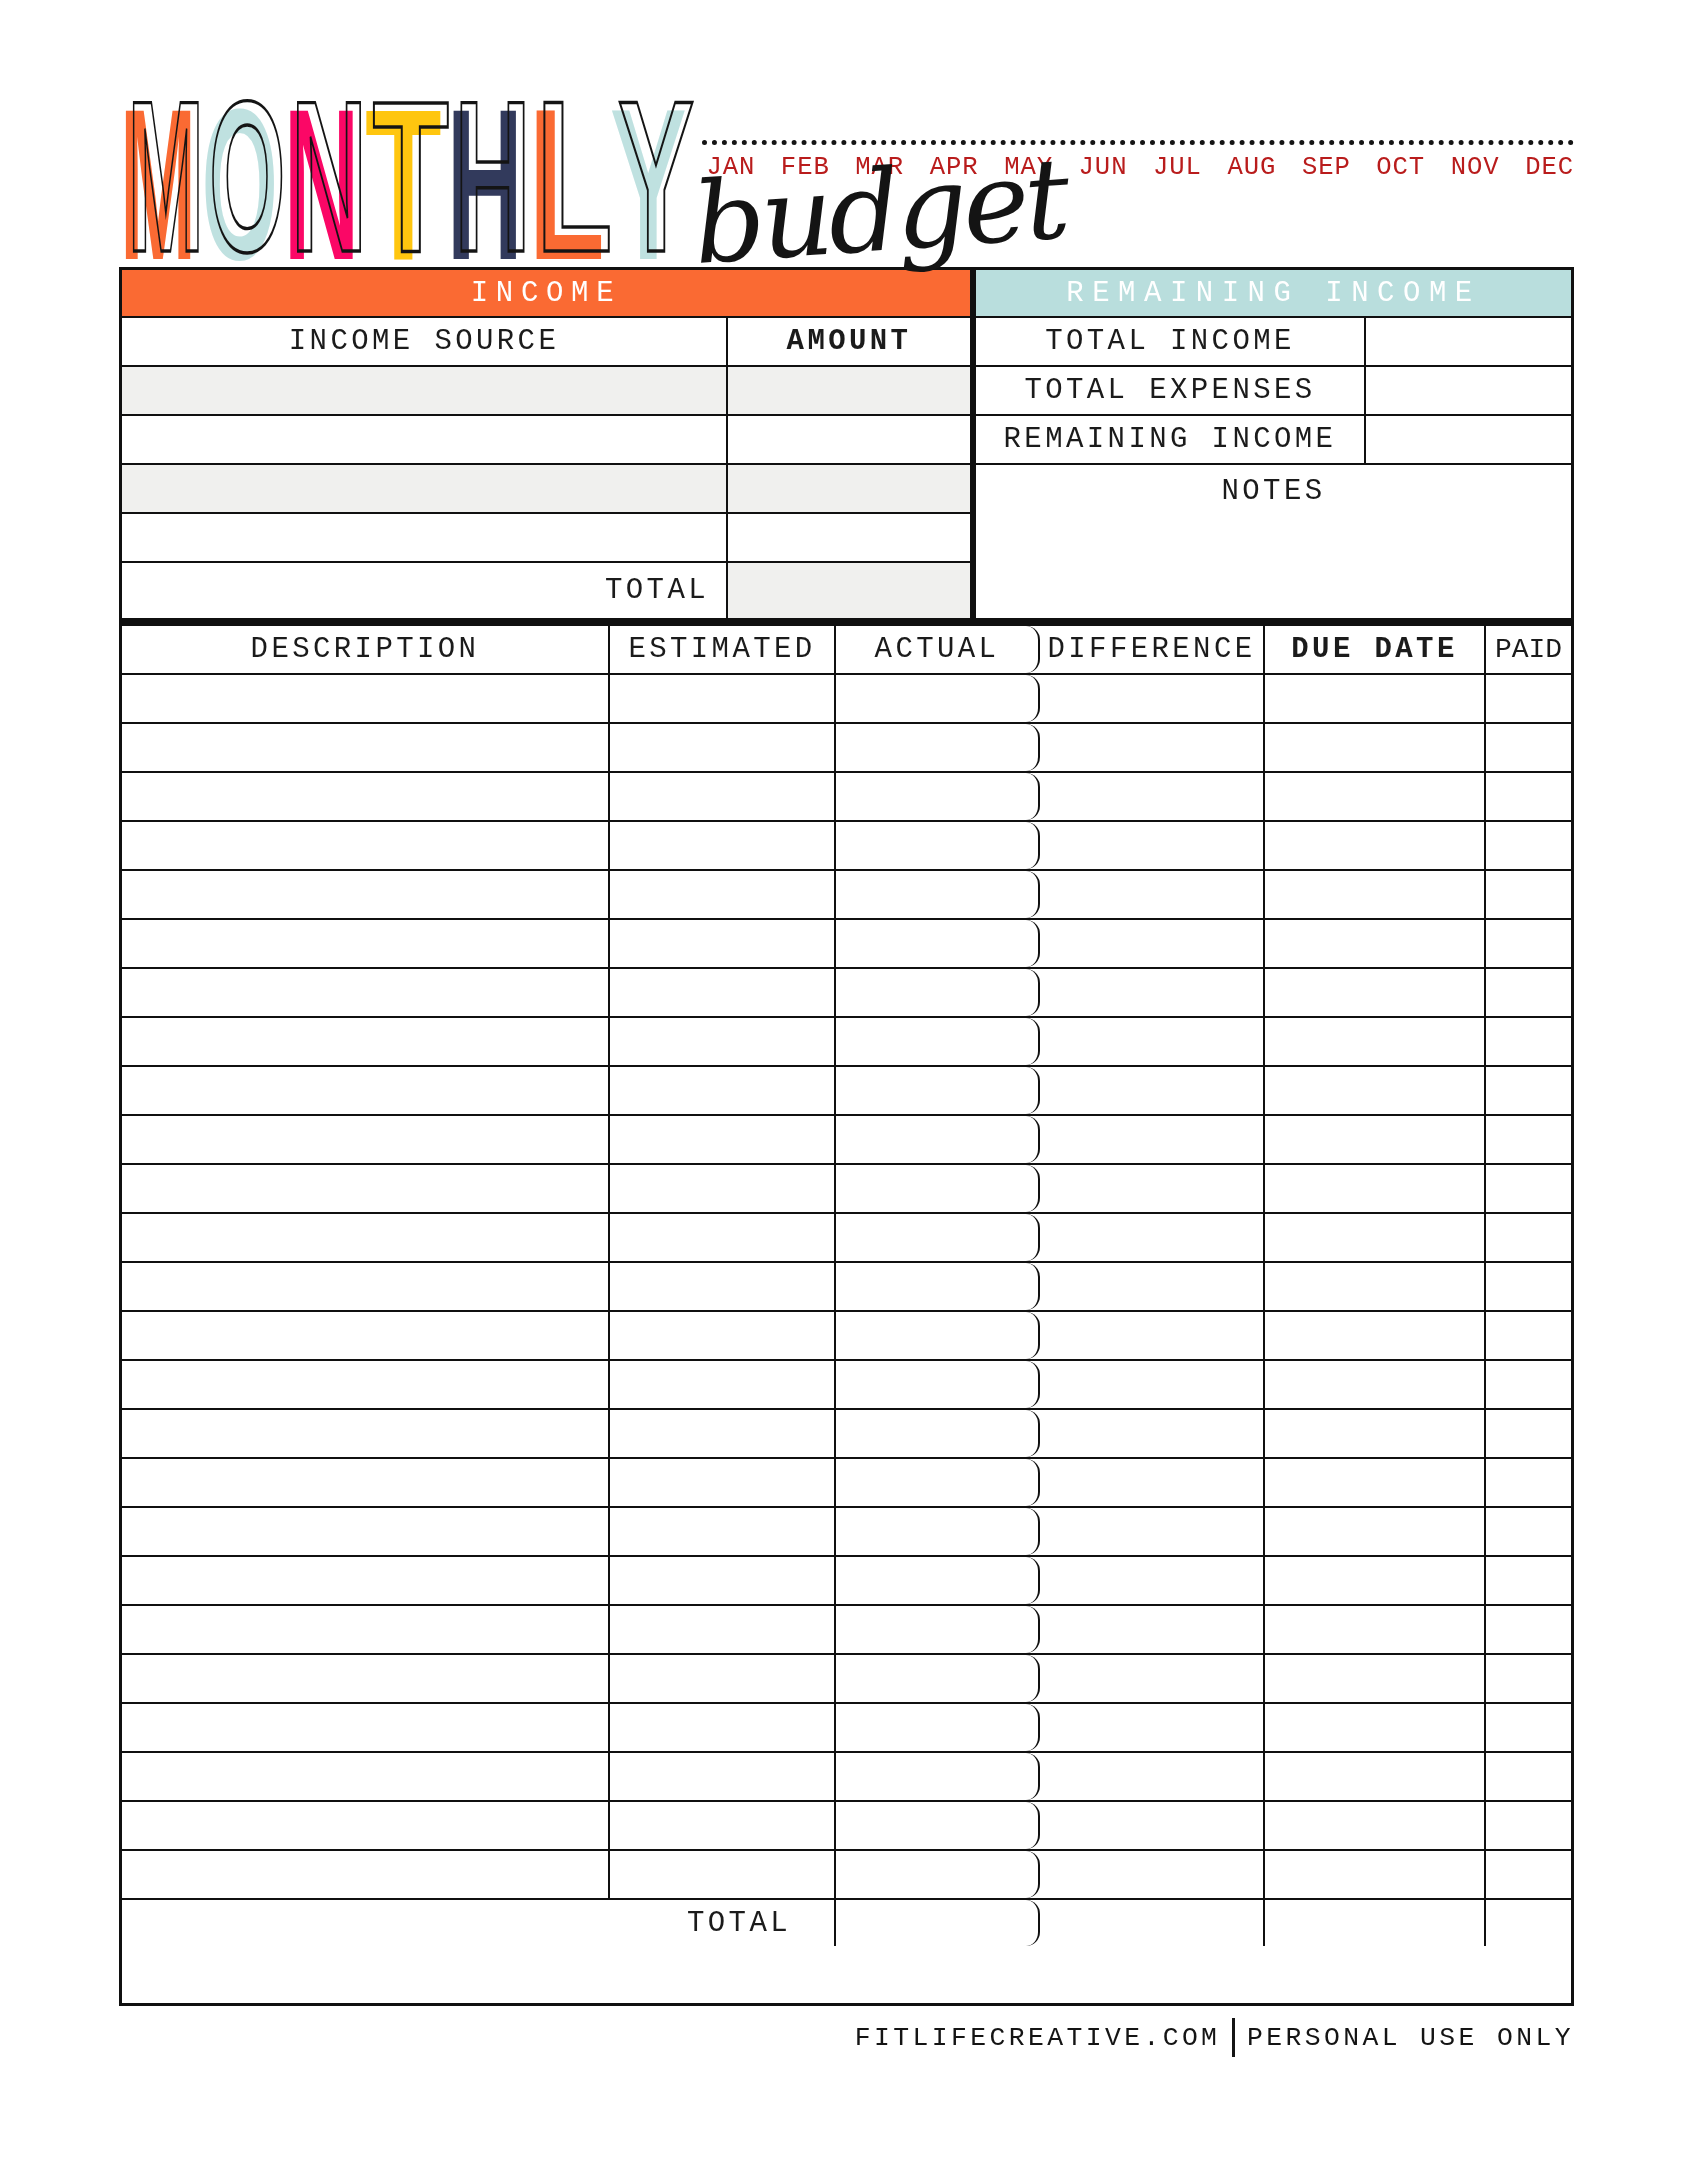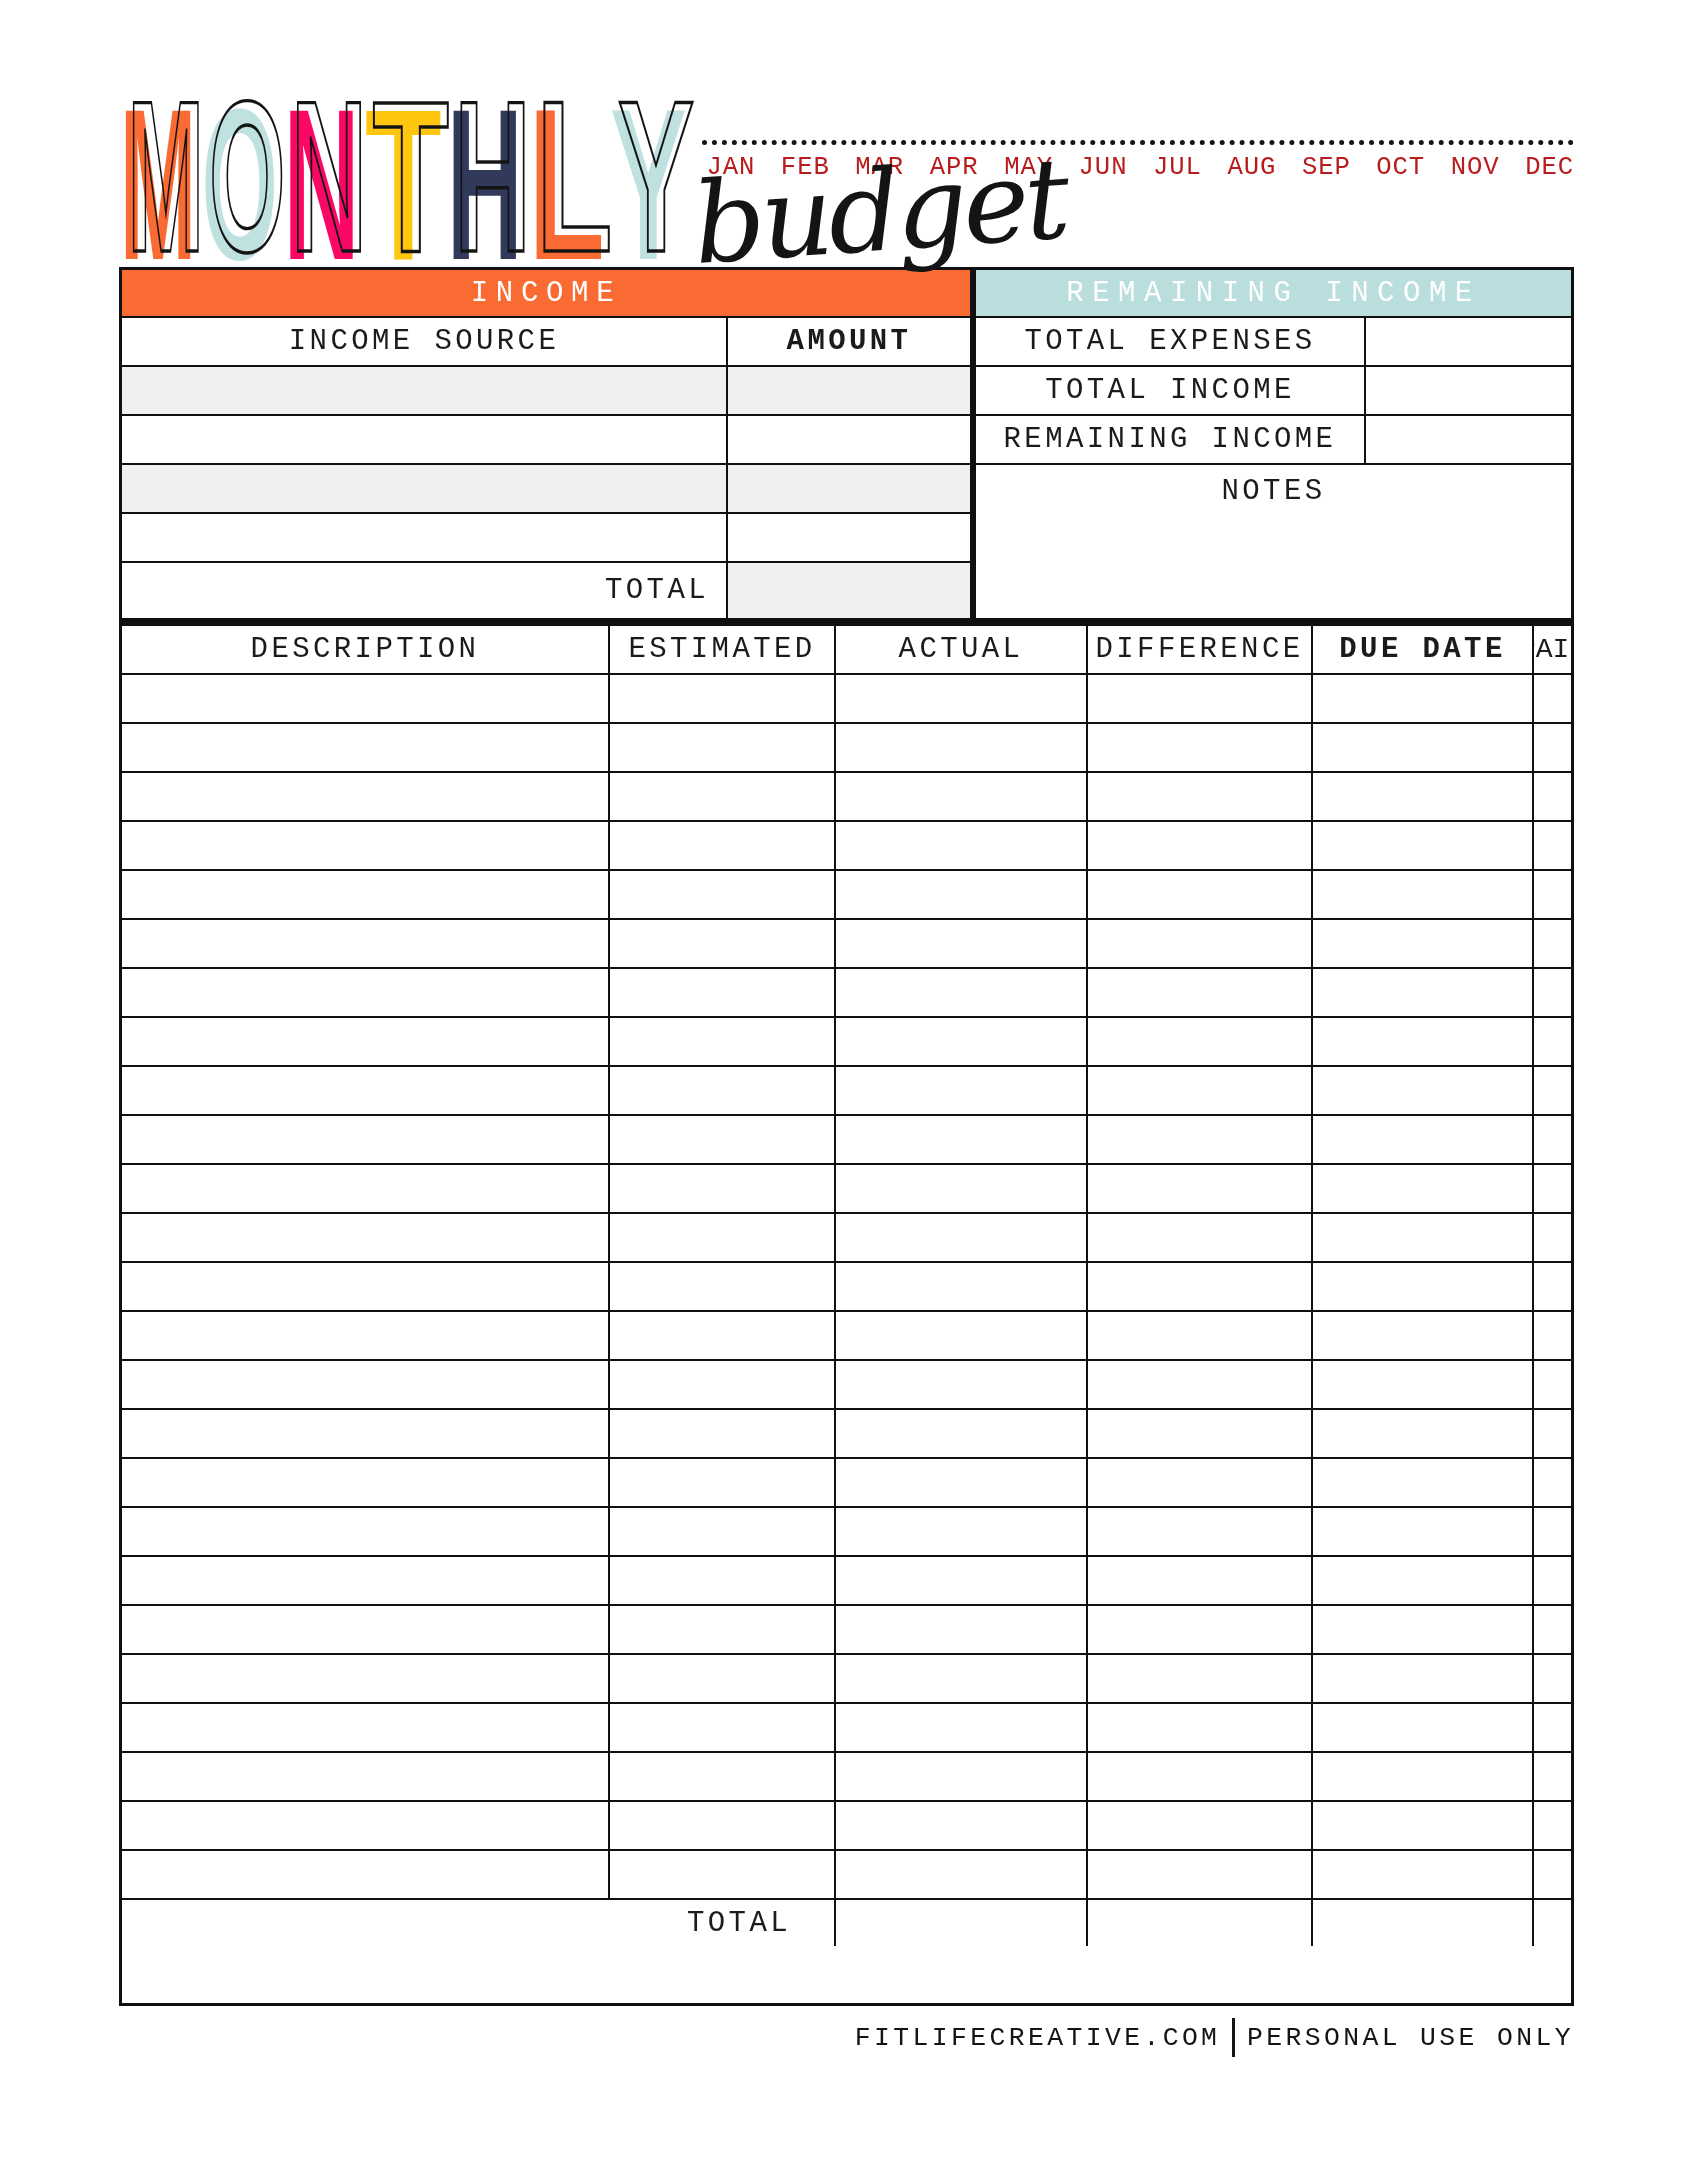--- a/index.html
+++ b/index.html
@@ -62,21 +62,21 @@
   .r-c1 { width:390px; }
   .r-c2 { flex:1; }
   .notes-cell { flex:1 1 auto; border-top:2.6px solid #101010; display:flex; align-items:flex-start; justify-content:center; padding-top:10.2px; }
 
   
   #expenses-table { left:119px; top:621px; width:1455px; height:1385px; }
   #expenses-table .band { height:47px; background:var(--pink); }
   .e-colhead { height:49px; }
   .e-row { height:49px; }
   .e-total { height:48px; }
-  .c0 { width:488px; } .c1 { width:226px; } .c2 { width:252px; }
+  .c0 { width:488px; } .c1 { width:226px; } .c2 { width:204px;border-radius:14px; }
   .c3 { width:225px; } .c4 { width:221px;font-weight:bold; } .c5 { flex:1; }
   .cmerged { width:714px; padding-right:43px; }
   .paid-h { letter-spacing:0 !important; font-size:28px; }
 
   
   .footer {
     position:absolute; top:2017px; right:111px; height:41px;
     display:flex; align-items:center; gap:12px;
     font-size:26.4px; letter-spacing:3.4px; color:#141414; white-space:nowrap;
   }
@@ -132,25 +132,25 @@
       <div class="cell vline i-c1 hdr-text right-al">TOTAL</div>
       <div class="cell i-c2 shade hdr-text"></div>
     </div>
   </div>
 
   <div class="tbl" id="remaining-table">
     <div class="band">
       <span>REMAINING INCOME</span>
     </div>
     <div class="row r-row">
+      <div class="cell vline r-c1 hdr-text">TOTAL INCOME</div>
+      <div class="cell r-c2"></div>
+    </div>
+    <div class="row r-row">
       <div class="cell vline r-c1 hdr-text">TOTAL EXPENSES</div>
-      <div class="cell r-c2"></div>
-    </div>
-    <div class="row r-row">
-      <div class="cell vline r-c1 hdr-text">TOTAL INCOME</div>
       <div class="cell r-c2"></div>
     </div>
     <div class="row r-row">
       <div class="cell vline r-c1 hdr-text">REMAINING INCOME</div>
       <div class="cell r-c2"></div>
     </div>
     <div class="notes-cell">
       <span class="hdr-text">NOTES</span>
     </div>
   </div>

